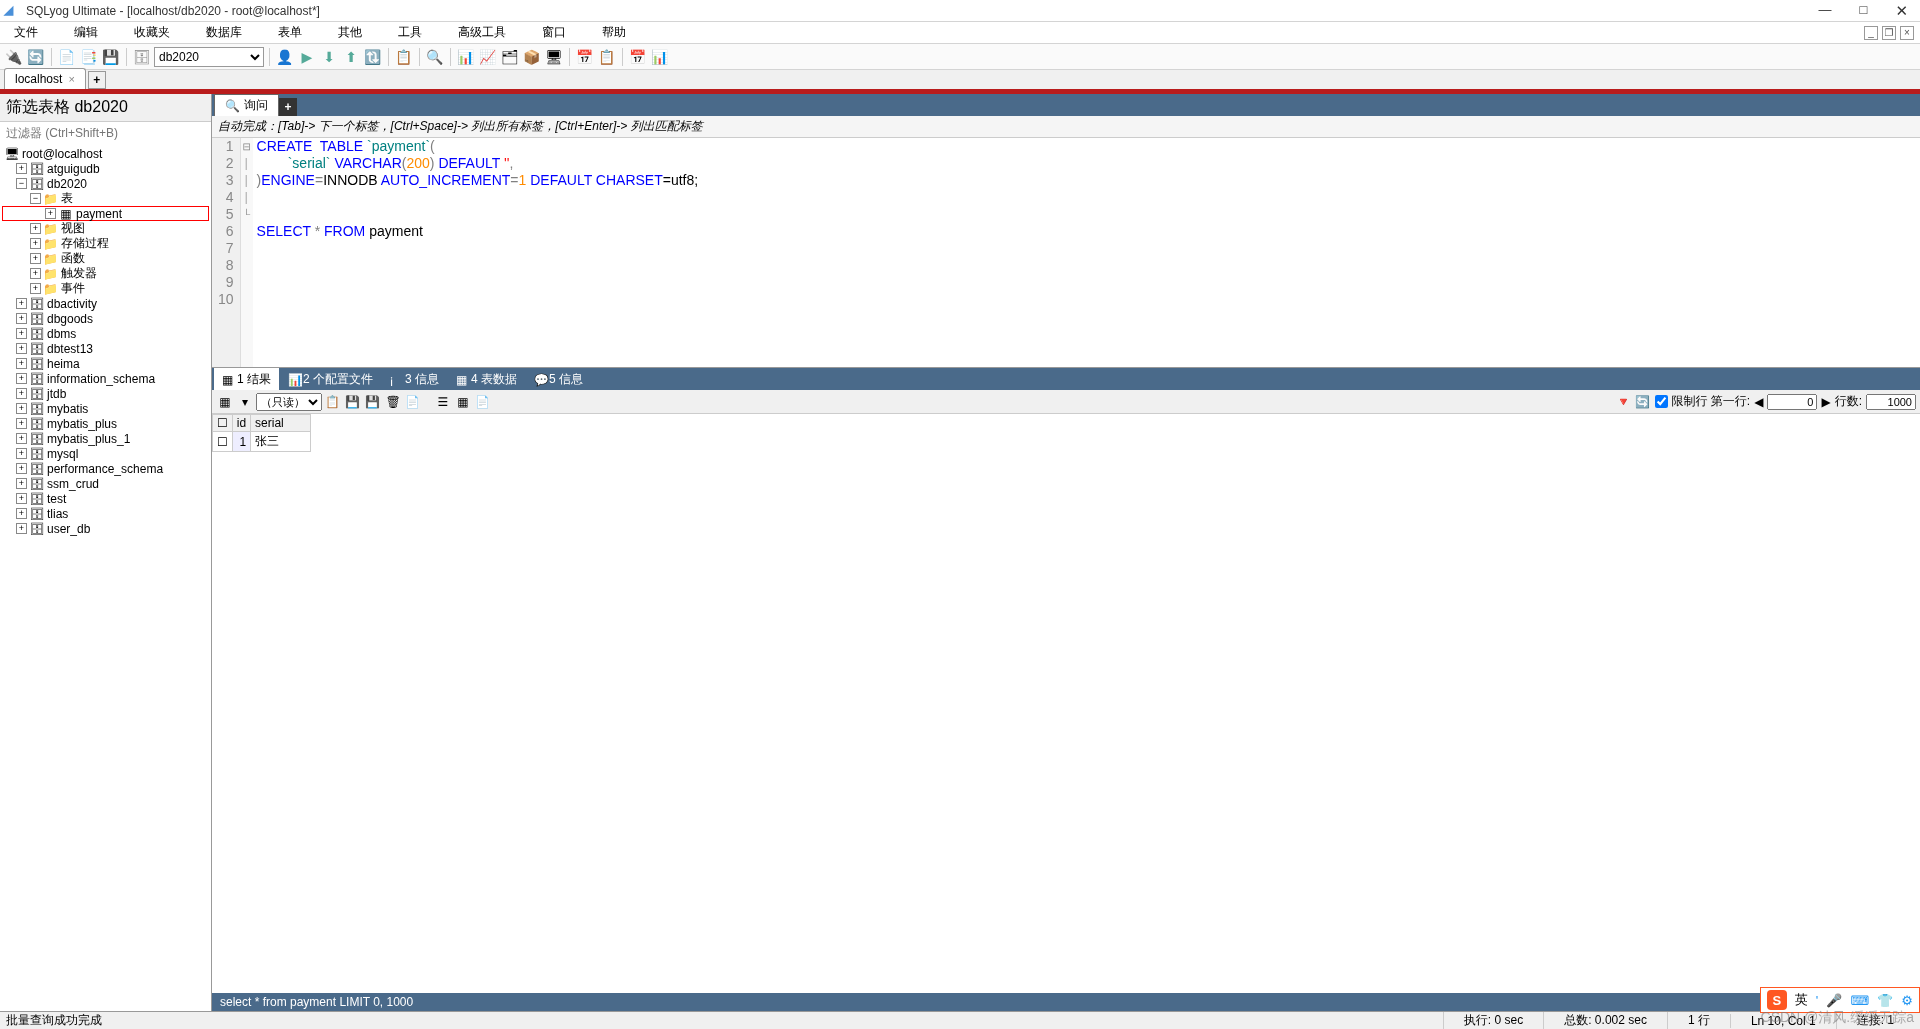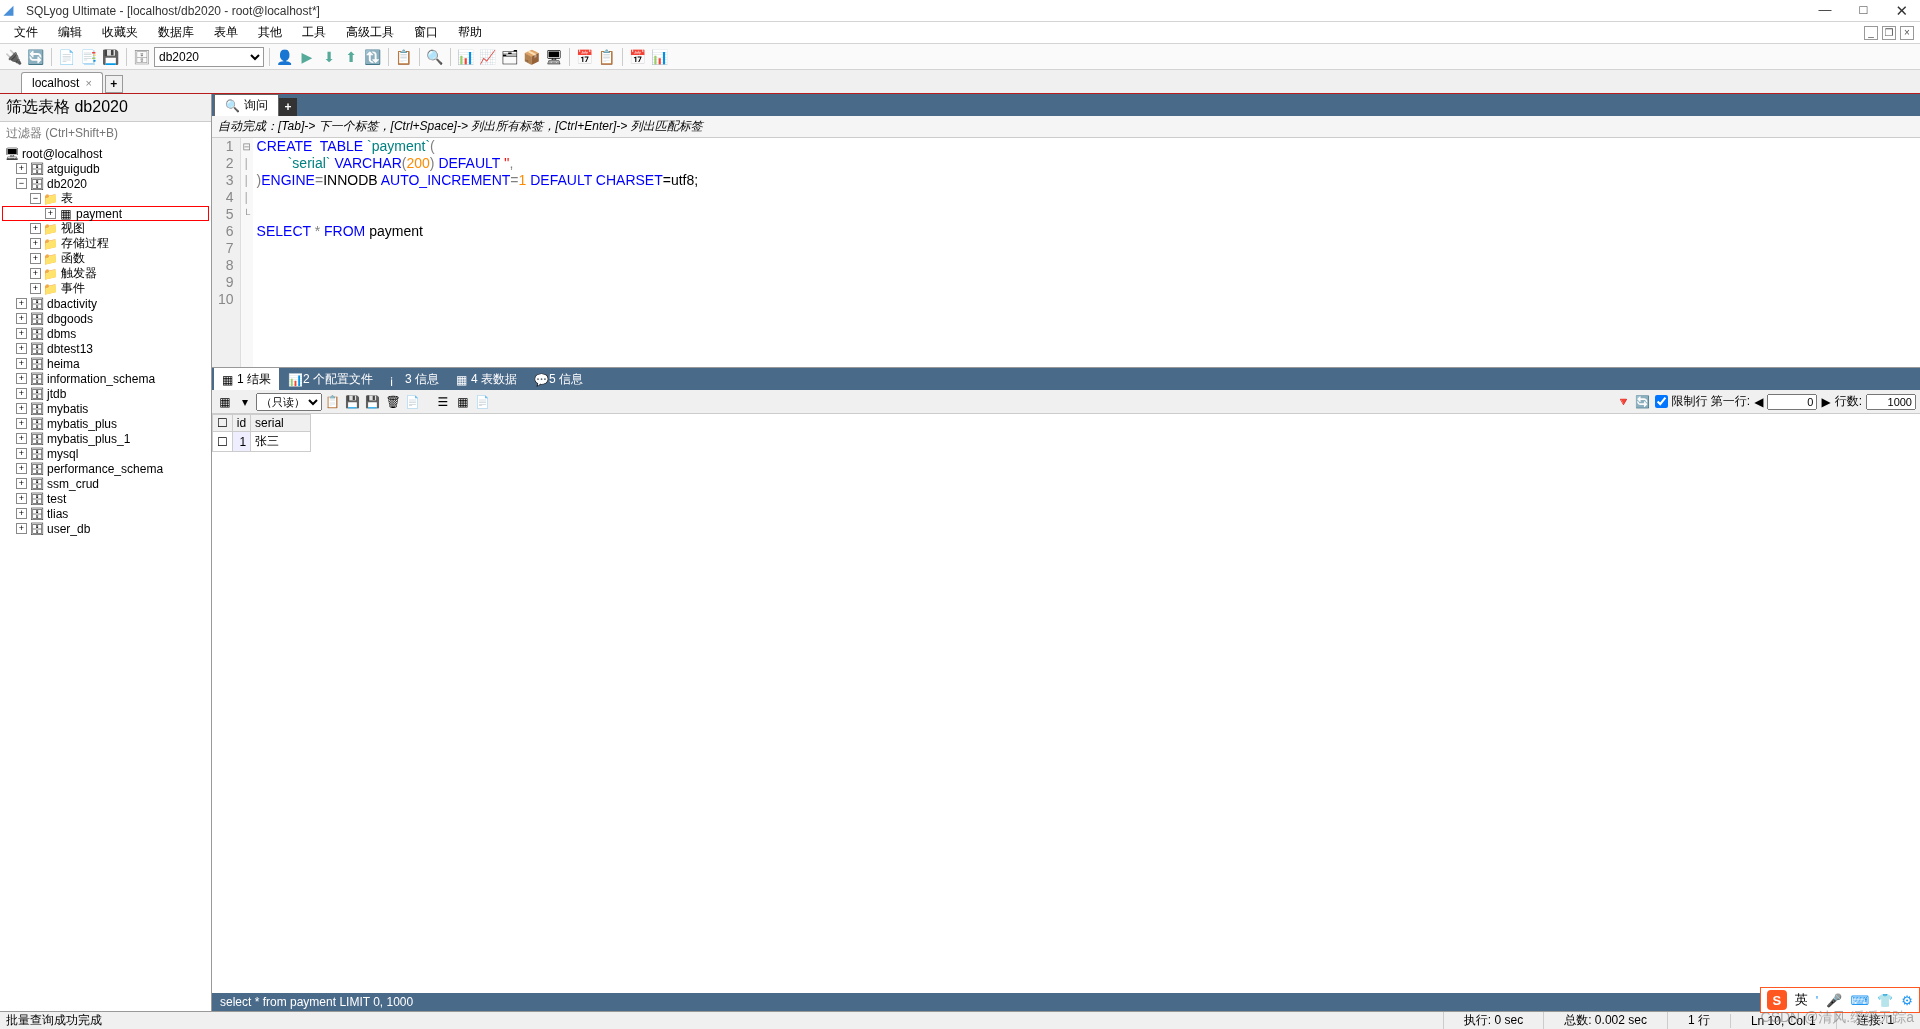--- a/index.html
+++ b/index.html
@@ -2,29 +2,29 @@
 <html><head>
 <meta charset="utf-8">
 <style>
 * { margin: 0; padding: 0; box-sizing: border-box; font-family: "Microsoft YaHei", Arial, sans-serif; }
 body { background: #fff; font-size: 12px; color: #000; overflow: hidden; width: 1920px; height: 1029px; }
 .title-bar { height: 22px; background: #fff; display: flex; align-items: center; padding: 0 4px; border-bottom: 1px solid #d4d4d4; }
 .title-bar .logo { width: 16px; height: 16px; margin-right: 6px; color: #4a90d9; font-weight: bold; }
 .title-bar .title-text { font-size: 12px; color: #333; }
 .title-bar .win-controls { margin-left: auto; display: flex; gap: 28px; font-size: 13px; color: #333; padding-right: 8px; }
 .title-bar .win-controls span:last-child { font-size: 15px; }
-.menu-bar { height: 22px; background: #fff; display: flex; align-items: center; padding: 0 4px; border-bottom: 1px solid #d4d4d4; }
+.menu-bar { height: 22px; background: #fff; display: flex; align-items: center; padding: 0 4px; border-bottom: 1px solid #d4d4d4; gap: 16px; }
 .menu-bar .menu-item { padding: 2px 10px; cursor: default; font-size: 12px; }
 .menu-bar .mdi-controls { margin-left: auto; display: flex; gap: 4px; padding-right: 2px; font-size: 10px; color: #555; }
 .menu-bar .mdi-controls span { border: 1px solid #999; width: 14px; height: 14px; display: inline-flex; align-items: center; justify-content: center; }
 .toolbar { height: 26px; background: #fafafa; border-bottom: 1px solid #d4d4d4; display: flex; align-items: center; padding: 0 4px; gap: 2px; }
 .toolbar .tb-btn { width: 20px; height: 20px; display: inline-flex; align-items: center; justify-content: center; font-size: 14px; cursor: pointer; }
 .toolbar .tb-sep { width: 1px; height: 18px; background: #ccc; margin: 0 3px; }
 .toolbar .db-select { width: 110px; height: 20px; font-size: 12px; border: 1px solid #999; background: #fff; }
-.conn-tabs { height: 24px; background: #f0f0f0; border-bottom: 1px solid #b91c1c; display: flex; align-items: flex-end; padding-left: 21px; }
+.conn-tabs { height: 24px; background: #f0f0f0; border-bottom: 5px solid #b91c1c; display: flex; align-items: flex-end; padding-left: 4px; }
 .conn-tab { background: #fff; border: 1px solid #999; border-bottom: none; padding: 3px 10px; display: flex; align-items: center; gap: 6px; font-size: 12px; border-radius: 3px 3px 0 0; }
 .conn-tab .close-x { color: #888; font-size: 11px; cursor: pointer; }
 .conn-add { width: 18px; height: 18px; border: 1px solid #999; display: inline-flex; align-items: center; justify-content: center; margin-left: 2px; font-weight: bold; cursor: pointer; }
 .main-area { display: flex; height: calc(1029px - 22px - 22px - 26px - 24px - 18px); }
 .sidebar { width: 212px; border-right: 1px solid #999; display: flex; flex-direction: column; background: #fff; }
 .sidebar .filter-label { background: #f0f0f0; padding: 3px 6px; border-bottom: 1px solid #ccc; font-size: 16px; }
 .sidebar .filter-input { margin: 2px; padding: 2px 4px; color: #888; border: none; outline: none; font-size: 12px; }
 .tree { flex: 1; overflow: auto; padding: 2px; font-size: 12px; font-family: monospace, "Microsoft YaHei"; }
 .tree-item { display: flex; align-items: center; padding: 0 2px; white-space: nowrap; height: 15px; }
 .tree-item .exp { width: 11px; height: 11px; border: 1px solid #888; display: inline-flex; align-items: center; justify-content: center; font-size: 9px; margin-right: 2px; line-height: 1; cursor: pointer; }

